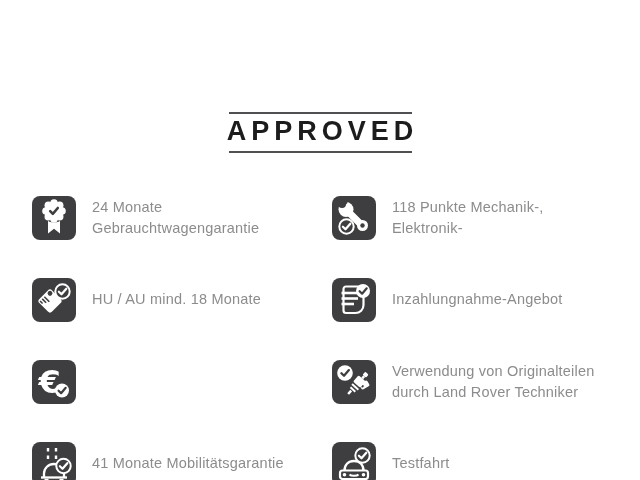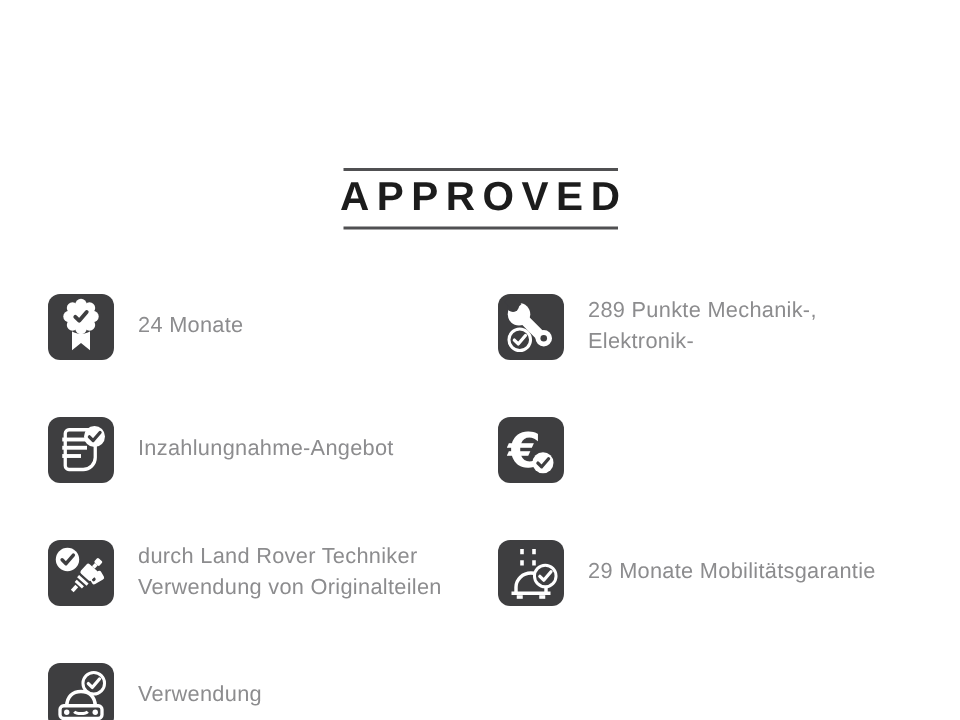--- a/index.html
+++ b/index.html
@@ -71,42 +71,63 @@
               <circle cx="16.34" cy="9.34" r="3.8"></circle>
             <circle cx="22" cy="7" r="3.8"></circle>
               <circle cx="27.66" cy="9.34" r="3.8"></circle>
             <circle cx="22" cy="15" r="9"></circle>
           </g>
           <path class="bgs" d="M18.2,15.2 l2.6,2.6 l5,-5.8" stroke-width="2.6" stroke-linecap="round" stroke-linejoin="round"></path>
         </svg>
       </span>
       <div class="label">
         <span class="l">24 Monate</span>
+        <span class="l">Gebrauchtwagengarantie</span>
       </div>
     </div>
 
     <div class="item">
       <span class="icon">
         <svg viewBox="0 0 44 44" width="44" height="44">
           <rect class="bg" x="0" y="0" width="44" height="44" rx="8"></rect>
           <circle class="fg" cx="14" cy="13.5" r="7.5"></circle>
           <circle class="bg" cx="10" cy="8" r="4"></circle>
           <rect class="bg" x="5.5" y="2.5" width="9" height="7" transform="rotate(45 10 6)"></rect>
           <line class="fgs" x1="17" y1="16.5" x2="30" y2="29.5" stroke-width="7" stroke-linecap="round"></line>
           <circle class="fg" cx="30.5" cy="29.5" r="5.5"></circle>
           <circle class="bg" cx="30.5" cy="29.5" r="2.2"></circle>
           <circle cx="14.5" cy="30.5" r="7.2" fill="#3e3e40" stroke="#ffffff" stroke-width="2"></circle>
           <path class="fgs" d="M10.9,30.7 l2.6,2.6 l4.8,-5.6" stroke-width="2.2" stroke-linecap="round" stroke-linejoin="round"></path>
         </svg>
       </span>
       <div class="label">
-        <span class="l">289 Punkte Mechanik-, Elektronik-</span>
-      </div>
-    </div>
-
+        <span class="l">118 Punkte Mechanik-, Elektronik-</span>
+      </div>
+    </div>
+
+    <div class="item">
+      <span class="icon">
+        <svg viewBox="0 0 44 44" width="44" height="44">
+          <rect class="bg" x="0" y="0" width="44" height="44" rx="8"></rect>
+          <g transform="rotate(45 18 23)">
+            <rect class="fg" x="9" y="14" width="18" height="18" rx="3"></rect>
+            <circle class="bg" cx="12.5" cy="17.5" r="2.4"></circle>
+            <line class="bgs" x1="11" y1="24" x2="18" y2="24" stroke-width="1.6"></line>
+            <line class="bgs" x1="11" y1="27" x2="16.5" y2="27" stroke-width="1.6"></line>
+            <line class="bgs" x1="11" y1="30" x2="14.5" y2="30" stroke-width="1.6"></line>
+          </g>
+          <circle cx="30.5" cy="13.5" r="7.2" fill="#3e3e40" stroke="#ffffff" stroke-width="2"></circle>
+          <path class="fgs" d="M26.9,13.7 l2.6,2.6 l4.8,-5.6" stroke-width="2.2" stroke-linecap="round" stroke-linejoin="round"></path>
+        </svg>
+      </span>
+      <div class="label">
+        <span class="l">HU / AU mind. 18 Monate</span>
+        <span class="l"></span>
+      </div>
+    </div>
 
     <div class="item">
       <span class="icon">
         <svg viewBox="0 0 44 44" width="44" height="44">
           <rect class="bg" x="0" y="0" width="44" height="44" rx="8"></rect>
           <path class="fgs" d="M14,8.5 h15 a2.5,2.5 0 0 1 2.5,2.5 v16 a8,8 0 0 1 -8,8 h-9.5 a2.5,2.5 0 0 1 -2.5,-2.5 v-21.5 a2.5,2.5 0 0 1 2.5,-2.5 z" stroke-width="2.2"></path>
           <line class="fgs" x1="9.5" y1="15" x2="26" y2="15" stroke-width="2.6"></line>
           <line class="fgs" x1="9.5" y1="20.5" x2="26" y2="20.5" stroke-width="2.6"></line>
           <line class="fgs" x1="9.5" y1="26" x2="22" y2="26" stroke-width="2.6"></line>
           <circle class="fg" cx="31" cy="13" r="7"></circle>
@@ -144,57 +165,57 @@
             <rect class="fg" x="18.5" y="15.5" width="9.5" height="8.5" rx="1.5"></rect>
             <line class="fgs" x1="19.5" y1="26.5" x2="28" y2="26.5" stroke-width="2"></line>
             <line class="fgs" x1="20.5" y1="30" x2="27" y2="30" stroke-width="2"></line>
             <rect class="fg" x="22" y="32" width="2.5" height="4.5"></rect>
           </g>
           <circle class="fg" cx="13" cy="13" r="7.8"></circle>
           <path class="bgs" d="M9.4,13.2 l2.6,2.6 l4.9,-5.7" stroke-width="2.3" stroke-linecap="round" stroke-linejoin="round"></path>
         </svg>
       </span>
       <div class="label">
+        <span class="l">Verwendung von Originalteilen</span>
         <span class="l">durch Land Rover Techniker</span>
-        <span class="l">Verwendung von Originalteilen</span>
       </div>
     </div>
 
     <div class="item">
       <span class="icon">
         <svg viewBox="0 0 44 44" width="44" height="44">
           <rect class="bg" x="0" y="0" width="44" height="44" rx="8"></rect>
           <line class="fgs" x1="16" y1="6" x2="16" y2="20" stroke-width="2.4" stroke-dasharray="3.5 4"></line>
           <line class="fgs" x1="24" y1="6" x2="24" y2="20" stroke-width="2.4" stroke-dasharray="3.5 4"></line>
           <path class="fgs" d="M12,35 v-3.5 a10,9.5 0 0 1 20,0 V35" stroke-width="2.3"></path>
           <line class="fgs" x1="9" y1="35.5" x2="35" y2="35.5" stroke-width="2.3"></line>
           <rect class="fg" x="12.5" y="36.8" width="4" height="2.4"></rect>
           <rect class="fg" x="27.5" y="36.8" width="4" height="2.4"></rect>
           <circle cx="31.5" cy="24" r="7.2" fill="#3e3e40" stroke="#ffffff" stroke-width="2"></circle>
           <path class="fgs" d="M27.9,24.2 l2.6,2.6 l4.8,-5.6" stroke-width="2.2" stroke-linecap="round" stroke-linejoin="round"></path>
         </svg>
       </span>
       <div class="label">
-        <span class="l">29 Monate Mobilitätsgarantie</span>
+        <span class="l">41 Monate Mobilitätsgarantie</span>
       </div>
     </div>
 
     <div class="item">
       <span class="icon">
         <svg viewBox="0 0 44 44" width="44" height="44">
           <rect class="bg" x="0" y="0" width="44" height="44" rx="8"></rect>
           <path class="fgs" d="M12.5,29 c0,-6.5 4,-10 9.5,-10 s9.5,3.5 9.5,10" stroke-width="2.4"></path>
           <rect class="fgs" x="8" y="28.5" width="28" height="8.5" rx="2.5" stroke-width="2.2"></rect>
           <circle class="fg" cx="12.5" cy="32.8" r="1.8"></circle>
           <circle class="fg" cx="31.5" cy="32.8" r="1.8"></circle>
           <path class="fgs" d="M17.5,32.5 c1.5,1.6 7.5,1.6 9,0" stroke-width="2"></path>
           <circle cx="30.5" cy="13.5" r="7.2" fill="#3e3e40" stroke="#ffffff" stroke-width="2"></circle>
           <path class="fgs" d="M26.9,13.7 l2.6,2.6 l4.8,-5.6" stroke-width="2.2" stroke-linecap="round" stroke-linejoin="round"></path>
         </svg>
       </span>
       <div class="label">
-        <span class="l">Verwendung</span>
+        <span class="l">Testfahrt</span>
         <span class="l"></span>
       </div>
     </div>
 
   </div>
 </div>
 
 </body></html>

